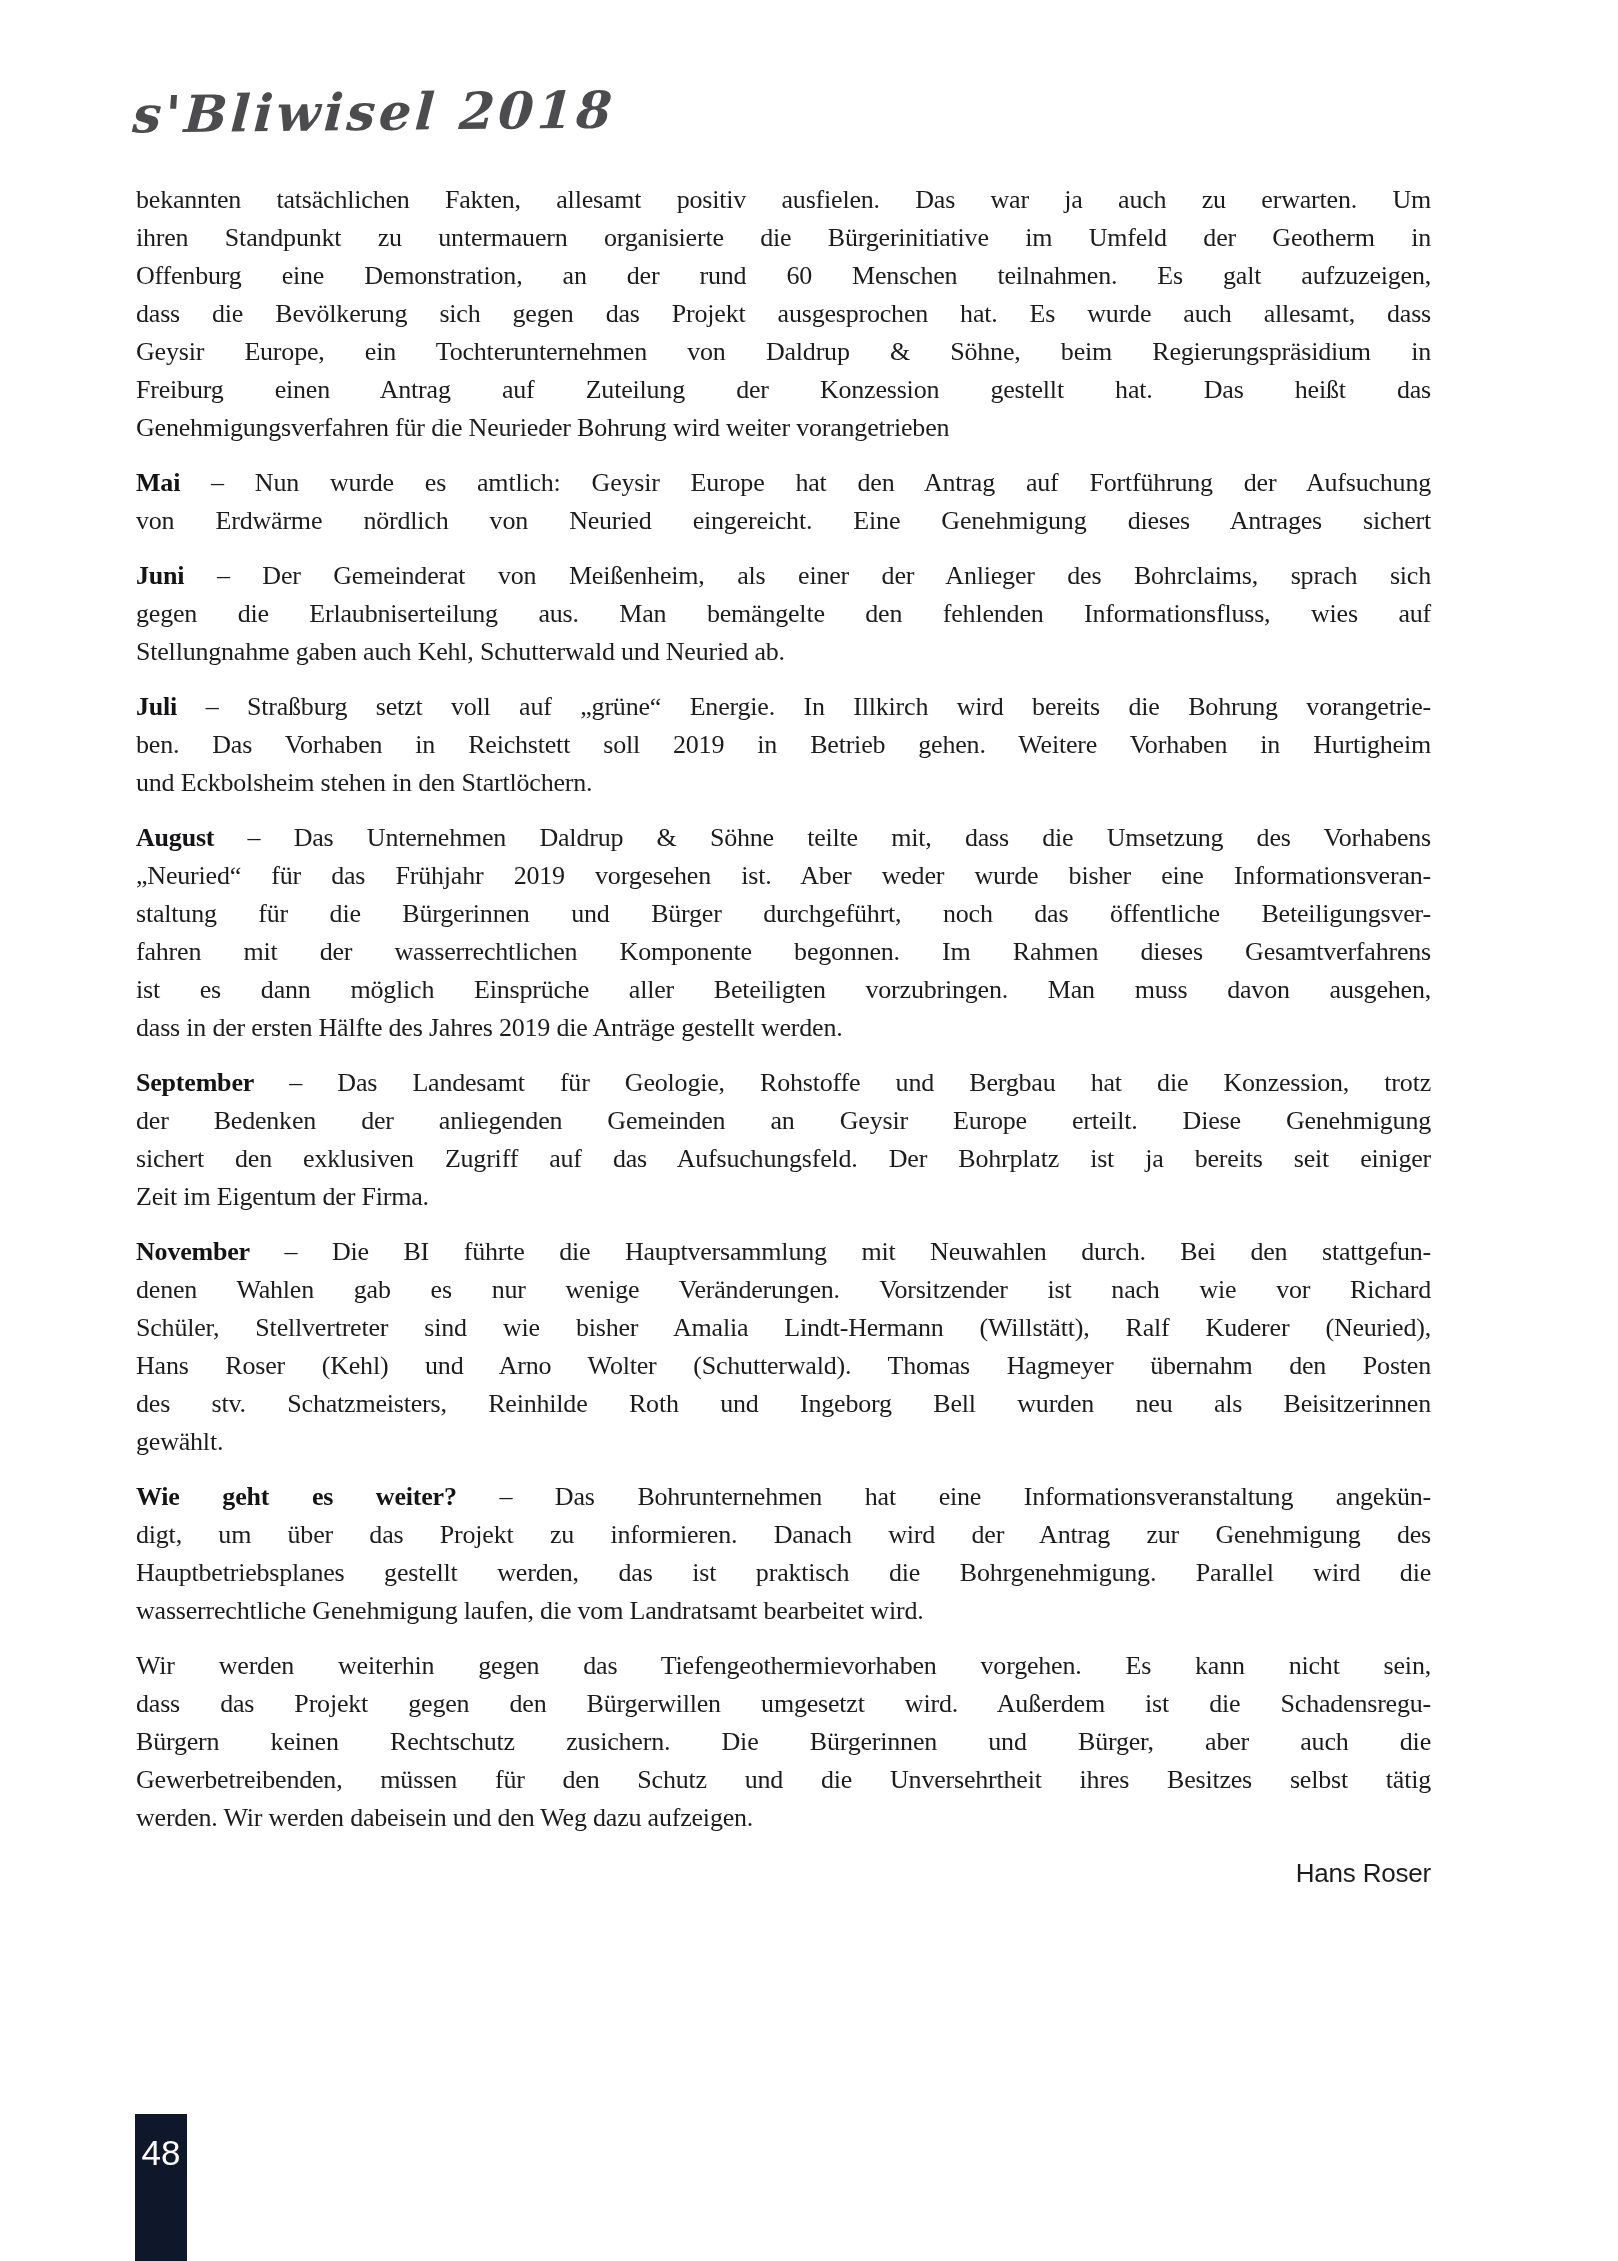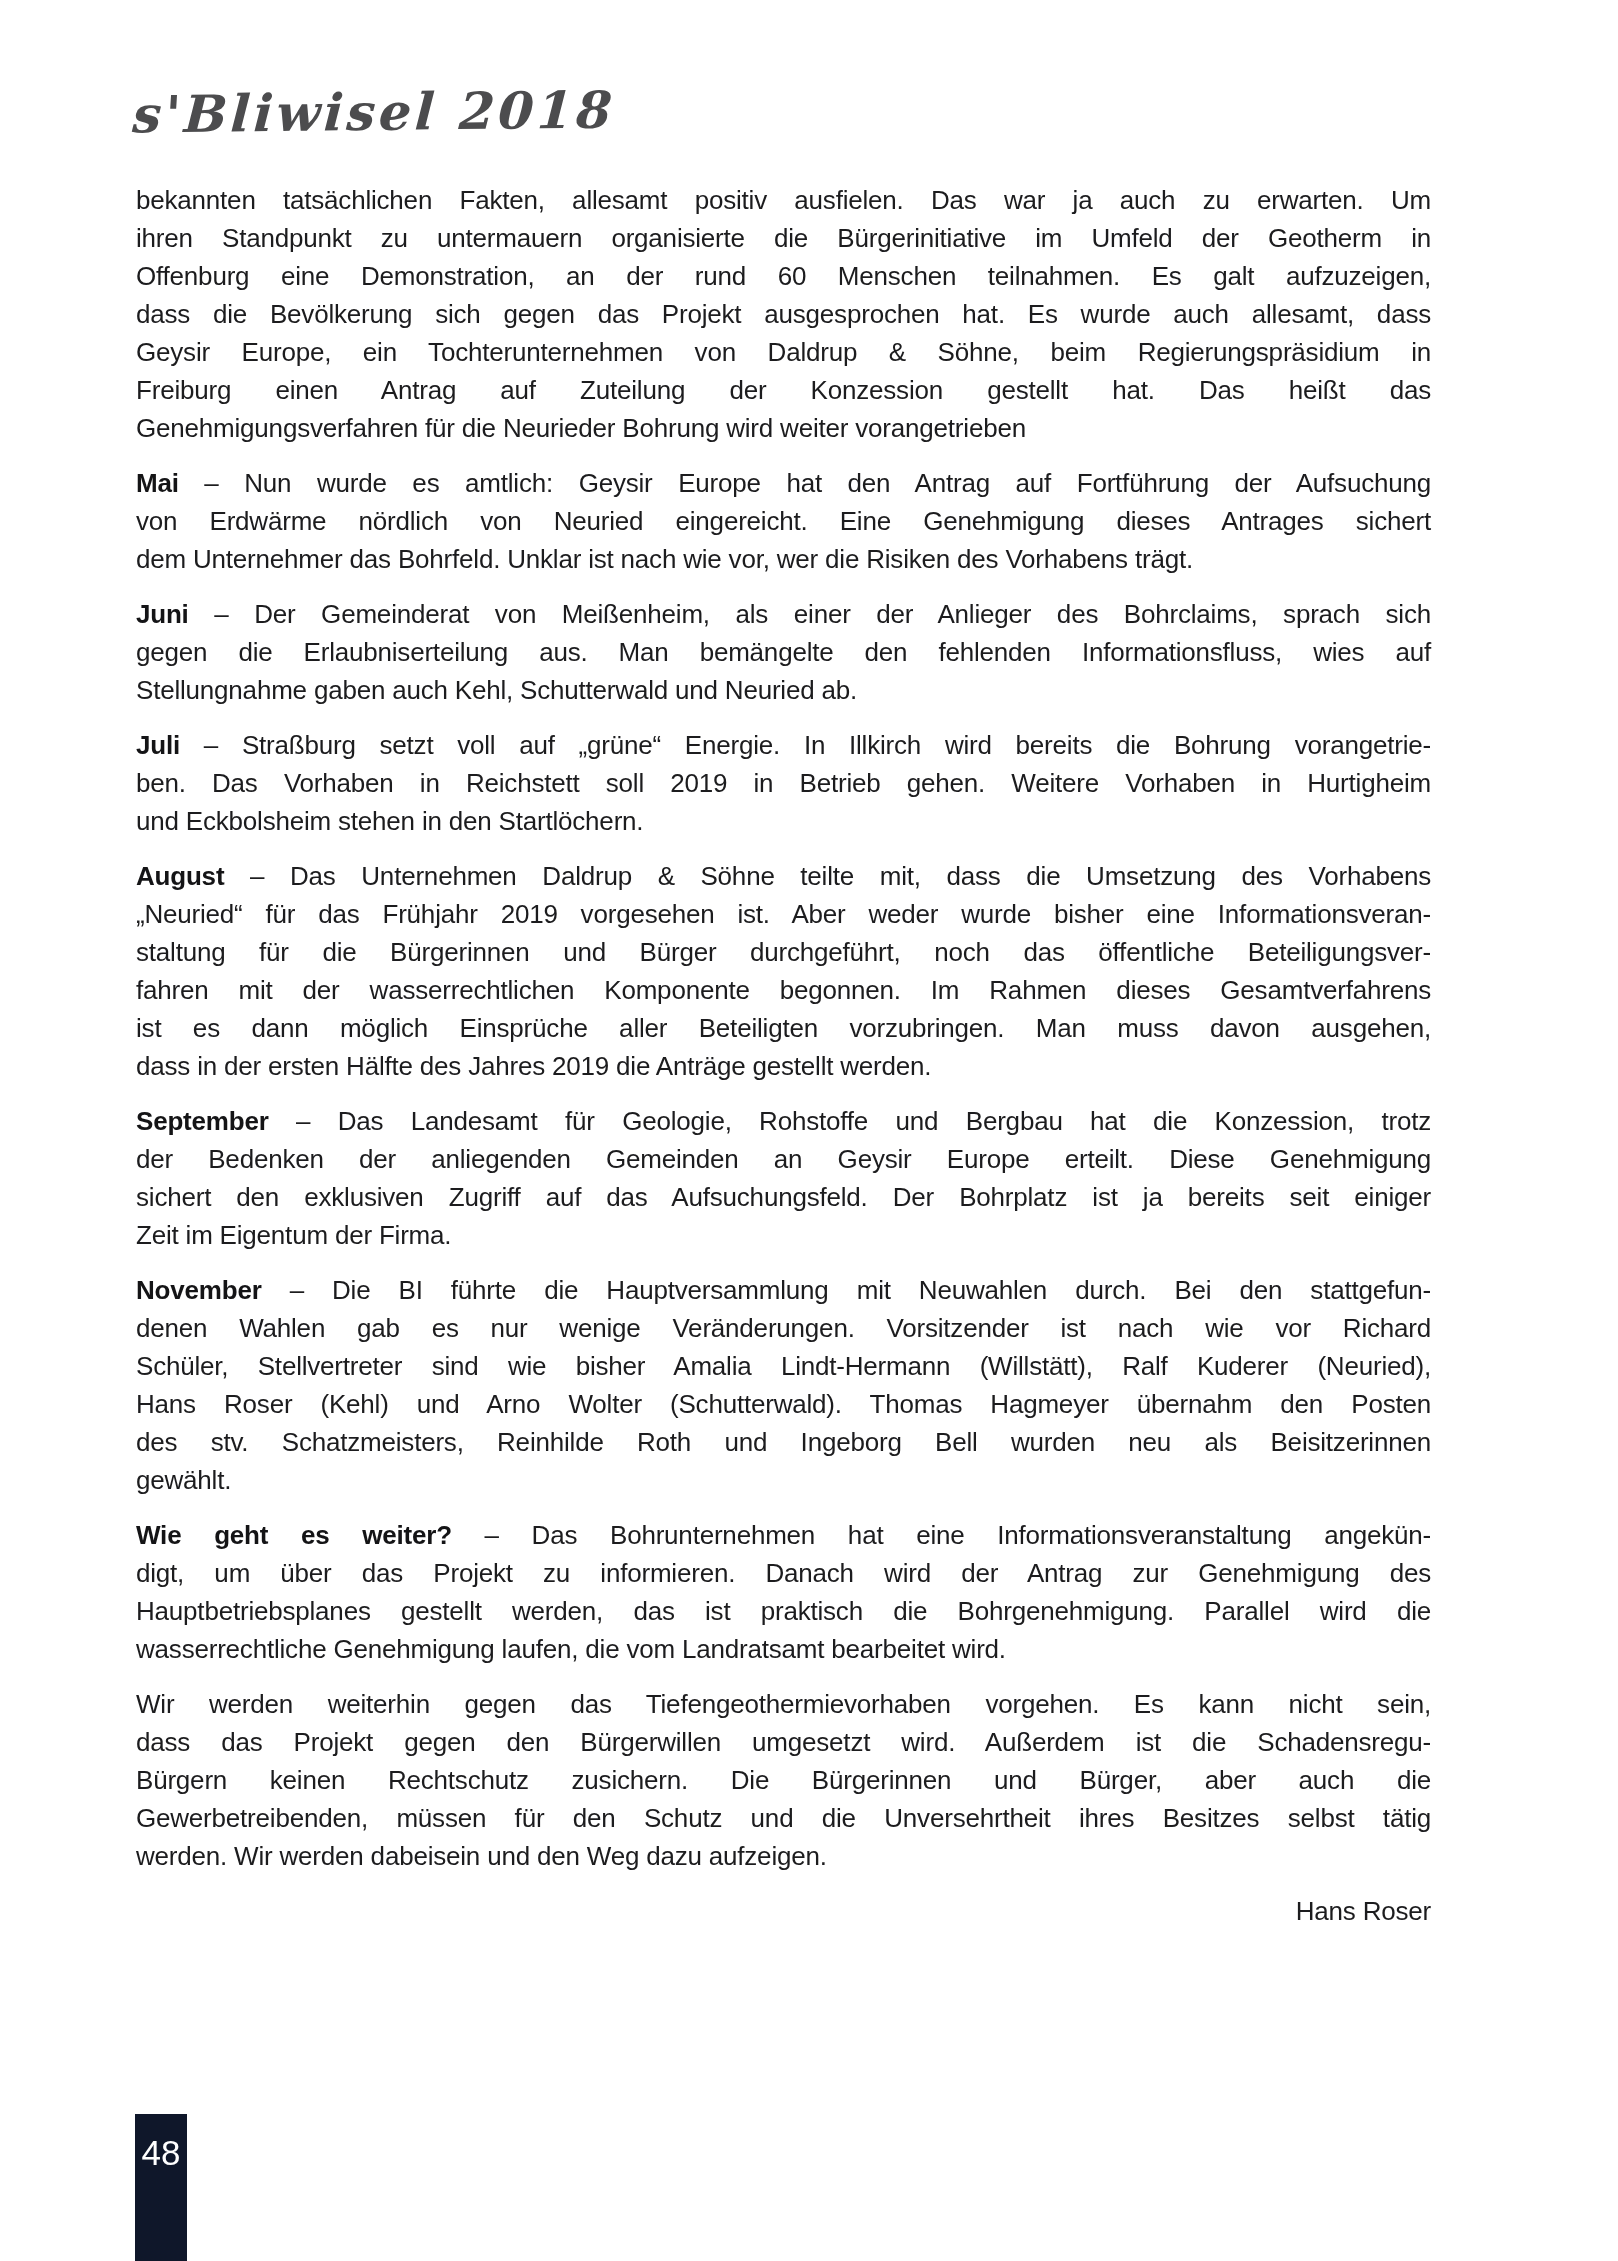--- a/index.html
+++ b/index.html
@@ -33,20 +33,21 @@
     top: 181px;
     width: 1295px;
     font-size: 26px;
     line-height: 38px;
     letter-spacing: -0.2px;
     color: #1c1c1e;
   }
   .textblock p {
     margin: 0 0 17px 0;
     padding: 0;
+    font-family: Liberation Serif, serif;
   }
   .line {
     display: block;
     text-align: justify;
     text-align-last: justify;
   }
   .line.last {
     text-align-last: left;
   }
   .line strong {
@@ -87,21 +88,20 @@
         <span class="line">ihren Standpunkt zu untermauern organisierte die Bürgerinitiative im Umfeld der Geotherm in</span>
         <span class="line">Offenburg eine Demonstration, an der rund 60 Menschen teilnahmen. Es galt aufzuzeigen,</span>
         <span class="line">dass die Bevölkerung sich gegen das Projekt ausgesprochen hat. Es wurde auch allesamt, dass</span>
         <span class="line">Geysir Europe, ein Tochterunternehmen von Daldrup &amp; Söhne, beim Regierungspräsidium in</span>
         <span class="line">Freiburg einen Antrag auf Zuteilung der Konzession gestellt hat. Das heißt das</span>
         <span class="line last">Genehmigungsverfahren für die Neurieder Bohrung wird weiter vorangetrieben</span>
       </p>
       <p>
         <span class="line"><strong>Mai</strong> – Nun wurde es amtlich: Geysir Europe hat den Antrag auf Fortführung der Aufsuchung</span>
         <span class="line">von Erdwärme nördlich von Neuried eingereicht. Eine Genehmigung dieses Antrages sichert</span>
-        <span class="line last">dem Unternehmer das Bohrfeld. Unklar ist nach wie vor, wer die Risiken des Vorhabens trägt.</span>
       </p>
       <p>
         <span class="line"><strong>Juni</strong> – Der Gemeinderat von Meißenheim, als einer der Anlieger des Bohrclaims, sprach sich</span>
         <span class="line">gegen die Erlaubniserteilung aus. Man bemängelte den fehlenden Informationsfluss, wies auf</span>
         <span class="line last">Stellungnahme gaben auch Kehl, Schutterwald und Neuried ab.</span>
       </p>
       <p>
         <span class="line"><strong>Juli</strong> – Straßburg setzt voll auf „grüne“ Energie. In Illkirch wird bereits die Bohrung vorangetrie-</span>
         <span class="line">ben. Das Vorhaben in Reichstett soll 2019 in Betrieb gehen. Weitere Vorhaben in Hurtigheim</span>
         <span class="line last">und Eckbolsheim stehen in den Startlöchern.</span>

